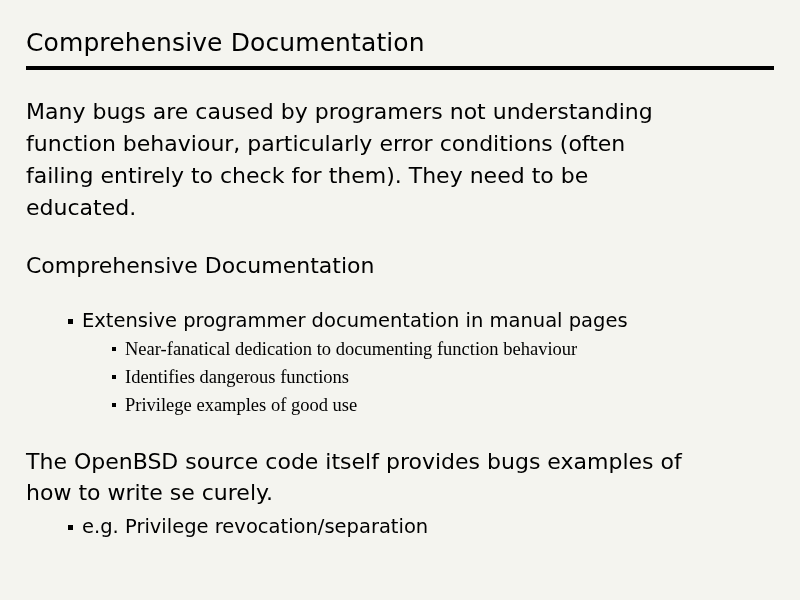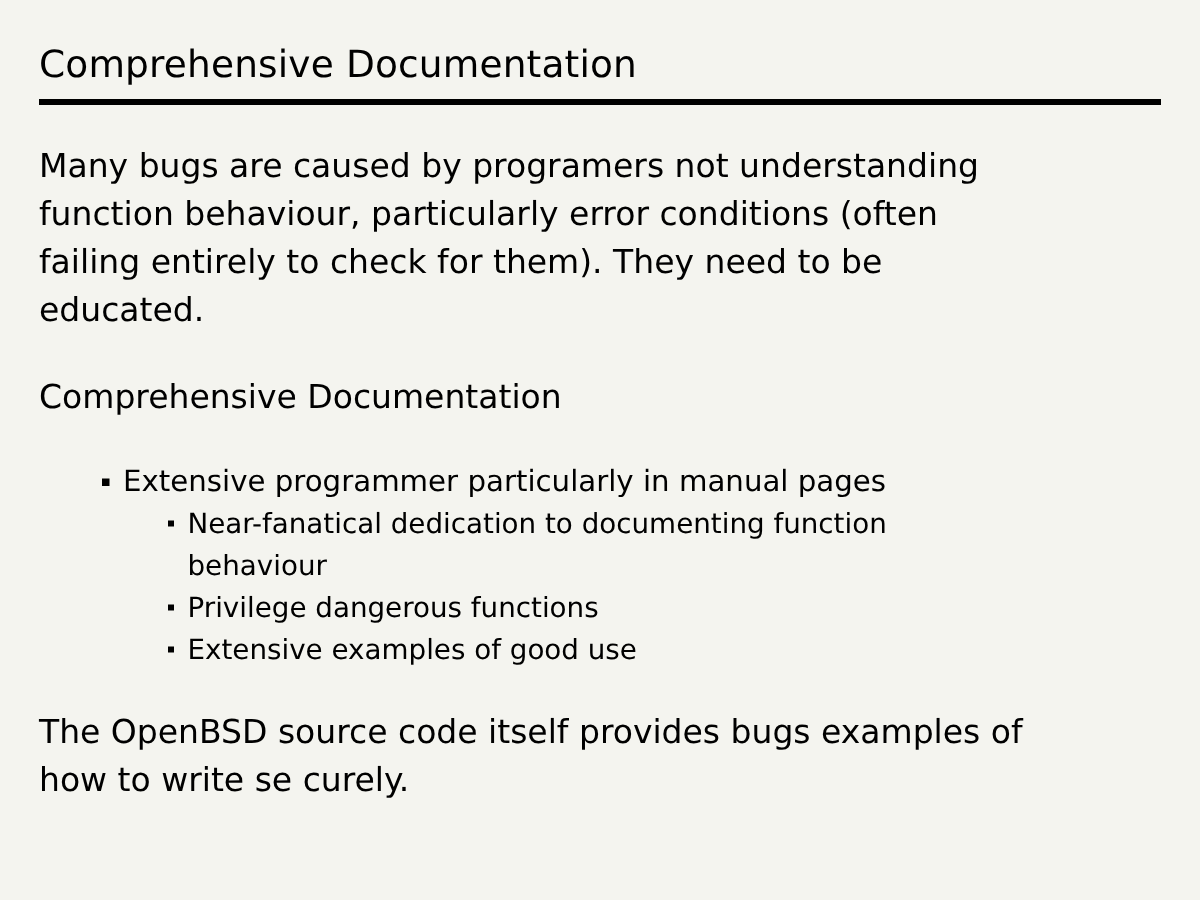--- a/index.html
+++ b/index.html
@@ -45,20 +45,21 @@
 
   ul.level1 {
     list-style: none;
     margin: 0;
     padding: 0 0 0 42px;
   }
   ul.level2 {
     list-style: none;
     margin: 0;
     padding: 0 0 0 30px;
+    font-family: Liberation Serif, serif;
   }
   li.bullet1 {
     position: relative;
     font-size: 19.5px;
     line-height: 1.48;
     padding-left: 14px;
     margin: 0;
   }
   li.bullet1::before {
     content: "";
@@ -100,27 +101,30 @@
   <p class="body-para">Many bugs are caused by programers not understanding function behaviour, particularly error conditions (often failing entirely to check for them). They need to be educated.</p>
 
   <div class="spacer-med"></div>
 
   <p class="body-para">Comprehensive Documentation</p>
 
   <div class="spacer-med"></div>
 
   <ul class="level1">
     <li class="bullet1">
-      <span>Extensive programmer particularly in manual pages</span>
+      <span>Extensive programmer documentation in manual pages</span>
       <ul class="level2">
         <li class="bullet2">Near-fanatical dedication to documenting function behaviour</li>
-        <li class="bullet2">Privilege dangerous functions</li>
-        <li class="bullet2">Extensive examples of good use</li>
+        <li class="bullet2">Identifies dangerous functions</li>
+        <li class="bullet2">Privilege examples of good use</li>
       </ul>
     </li>
   </ul>
 
   <div class="spacer-large"></div>
 
   <p class="body-para">The OpenBSD source code itself provides bugs examples of how to write se curely.</p>
 
+  <ul class="level1 tail-list">
+    <li class="bullet1">e.g. Privilege revocation/separation</li>
+  </ul>
 
 </div>
 
 </body></html>

